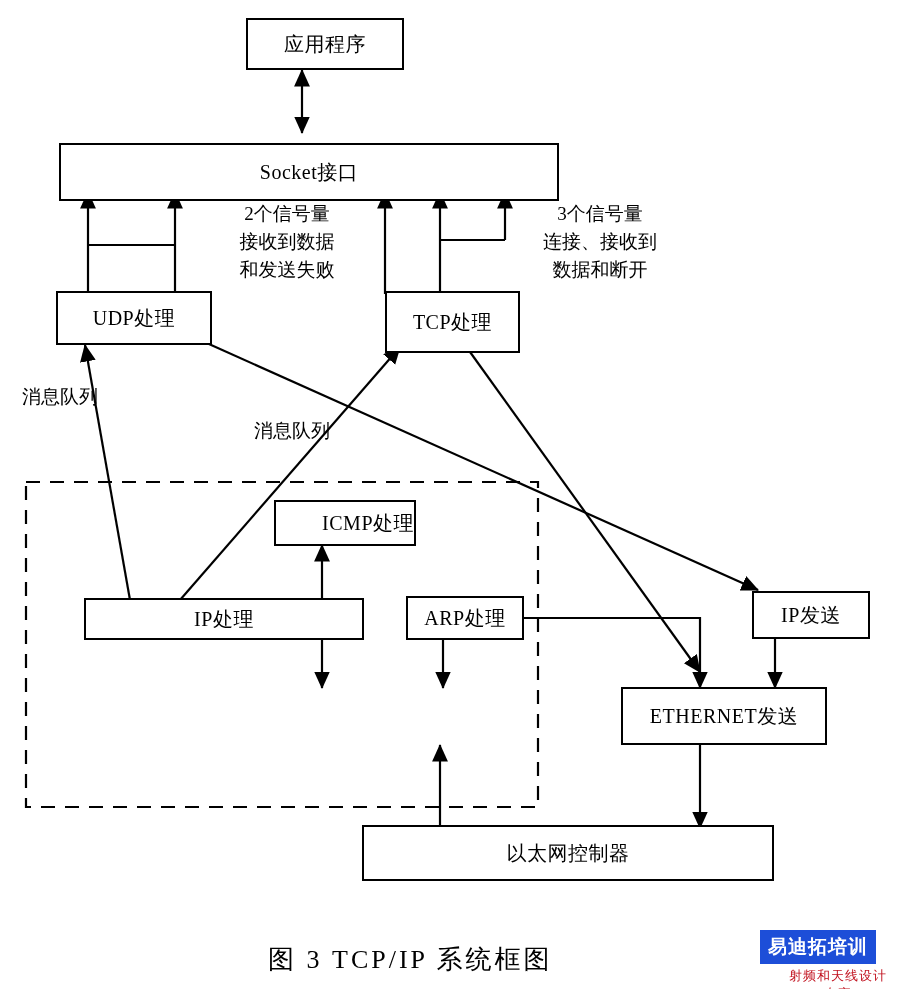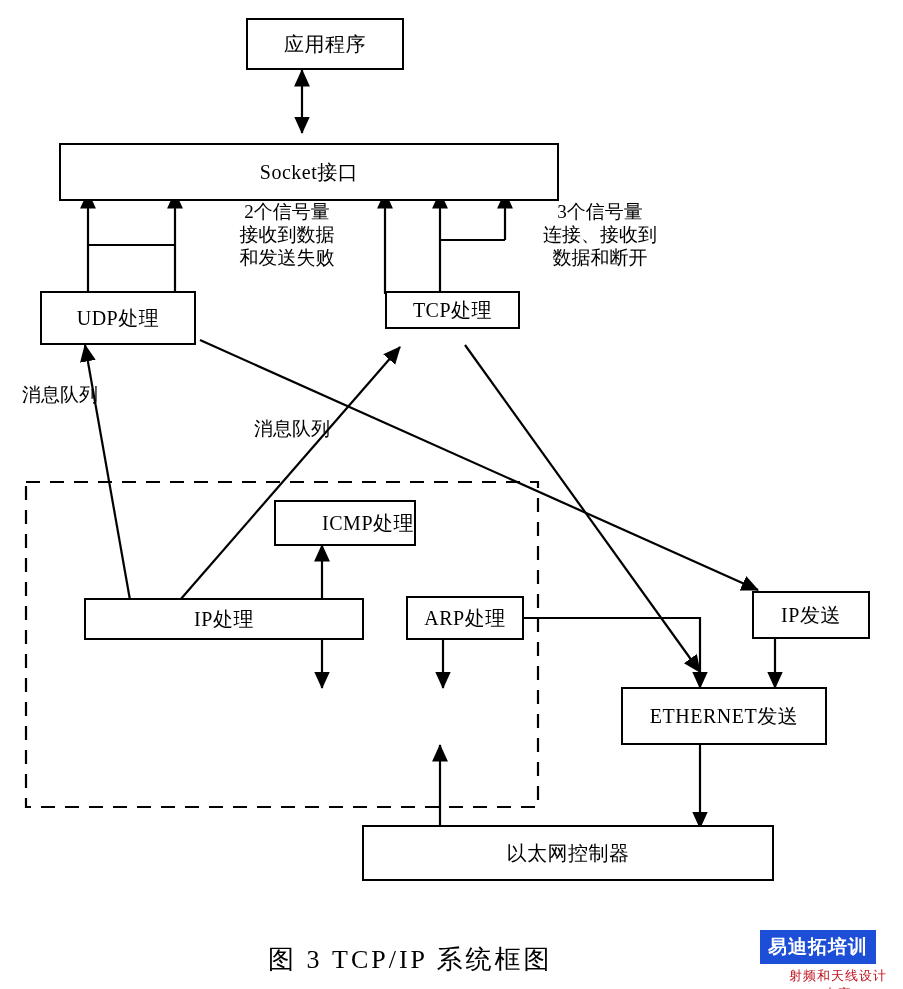--- a/index.html
+++ b/index.html
@@ -35,21 +35,21 @@
     align-items: center;
     justify-content: center;
     font-size: 20px;
     letter-spacing: 0.5px;
     white-space: nowrap;
     z-index: 3;
   }
   .label {
     position: absolute;
     font-size: 19px;
-    line-height: 23px;
+    line-height: 28px;
     white-space: pre;
     z-index: 4;
     background: transparent;
   }
   .label.center {
     text-align: center;
   }
   .caption {
     position: absolute;
     font-size: 26px;
@@ -135,25 +135,25 @@
   </svg>
 
   <div class="node" style="left:222px; top:18px; width:158px; height:52px;margin-left:24px;">
     <span>应用程序</span>
   </div>
 
   <div class="node" style="left:59px; top:143px; width:500px; height:58px;">
     <span>Socket接口</span>
   </div>
 
-  <div class="node" style="left:40px; top:291px; width:156px; height:54px;">
+  <div class="node" style="left:56px; top:291px; width:156px; height:54px;">
     <span>UDP处理</span>
   </div>
 
-  <div class="node" style="left:385px; top:291px; width:135px; height:38px;">
+  <div class="node" style="left:385px; top:291px; width:135px; height:62px;">
     <span>TCP处理</span>
   </div>
 
   <div class="node" style="left:274px; top:500px; width:142px; height:46px;justify-content:flex-end;">
     <span>ICMP处理</span>
   </div>
 
   <div class="node" style="left:84px; top:598px; width:280px; height:42px;">
     <span>IP处理</span>
   </div>

